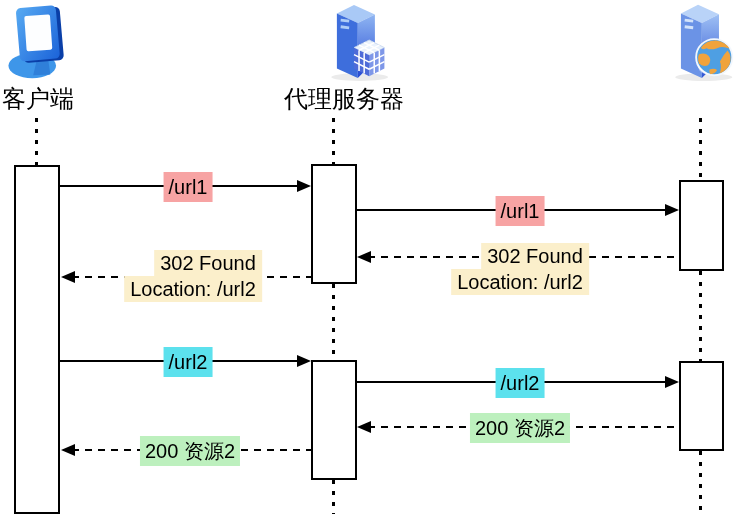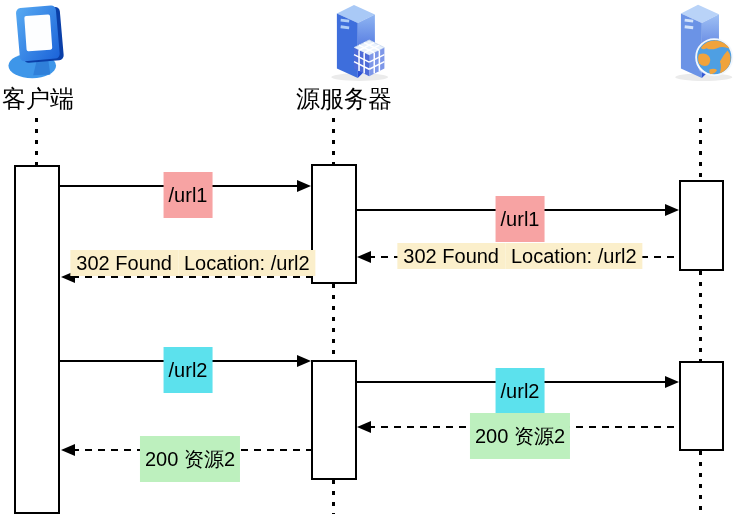--- a/index.html
+++ b/index.html
@@ -28,25 +28,25 @@
     border-top:6px solid transparent;border-bottom:6px solid transparent;
     border-left:14px solid #000;
   }
   .head-l{
     position:absolute;width:0;height:0;
     border-top:6px solid transparent;border-bottom:6px solid transparent;
     border-right:14px solid #000;
   }
   .mlabel{
     position:absolute;transform:translateX(-50%);
-    font-size:20px;line-height:26px;padding:10px 5px;white-space:nowrap;
+    font-size:20px;line-height:26px;padding:2px 5px;white-space:nowrap;
   }
   .mlabel-multi{
     position:absolute;transform:translateX(-50%);
-    display:flex;flex-direction:row;align-items:flex-start;
+    display:flex;flex-direction:column;align-items:flex-end;
   }
   .mlabel-multi span{
     font-size:20px;line-height:26px;padding:0 6px;white-space:nowrap;
   }
 </style>
 </head>
 <body>
 
 <div class="canvas">
 
@@ -117,21 +117,21 @@
     <g fill="#F0A33C">
       <path d="M43 50 Q49 42 59 42.5 Q69 44 73 51 Q66 48 60 50.5 Q53 53 49 50.5 Q45 53 43 50 Z"></path>
       <path d="M71 53 Q76 59 73 68 Q69 75 63 77 Q65 69 63 64.5 Q67 57 71 53 Z"></path>
       <path d="M41 57 Q47 54.5 51 58.5 Q55 63 50.5 68.5 Q44.5 70.5 41 66.5 Q39 61 41 57 Z"></path>
       <path d="M52 73 Q57 71 60 73.5 Q58 77.5 53 78 Q51.5 75.5 52 73 Z"></path>
     </g>
     <path d="M40 66 Q44 75 54 78 Q46 79 41.5 74 Q39.5 70.5 40 66 Z" fill="rgba(255,255,255,0.45)"></path>
   </svg>
 
   <div class="actor-label" style="left:38px;top:86px;">客户端</div>
-  <div class="actor-label" style="left:344px;top:86px;">源服务器</div>
+  <div class="actor-label" style="left:344px;top:86px;">代理服务器</div>
 
   <div class="lifeline" style="left:35px;top:118px;height:47px;"></div>
   <div class="lifeline" style="left:332px;top:118px;height:46px;"></div>
   <div class="lifeline" style="left:332px;top:284px;height:76px;"></div>
   <div class="lifeline" style="left:332px;top:480px;height:34px;"></div>
   <div class="lifeline" style="left:699px;top:118px;height:62px;"></div>
   <div class="lifeline" style="left:699px;top:271px;height:90px;"></div>
   <div class="lifeline" style="left:699px;top:451px;height:63px;"></div>
 
   <div class="activation" style="left:14px;top:165px;width:46px;height:349px;"></div>

